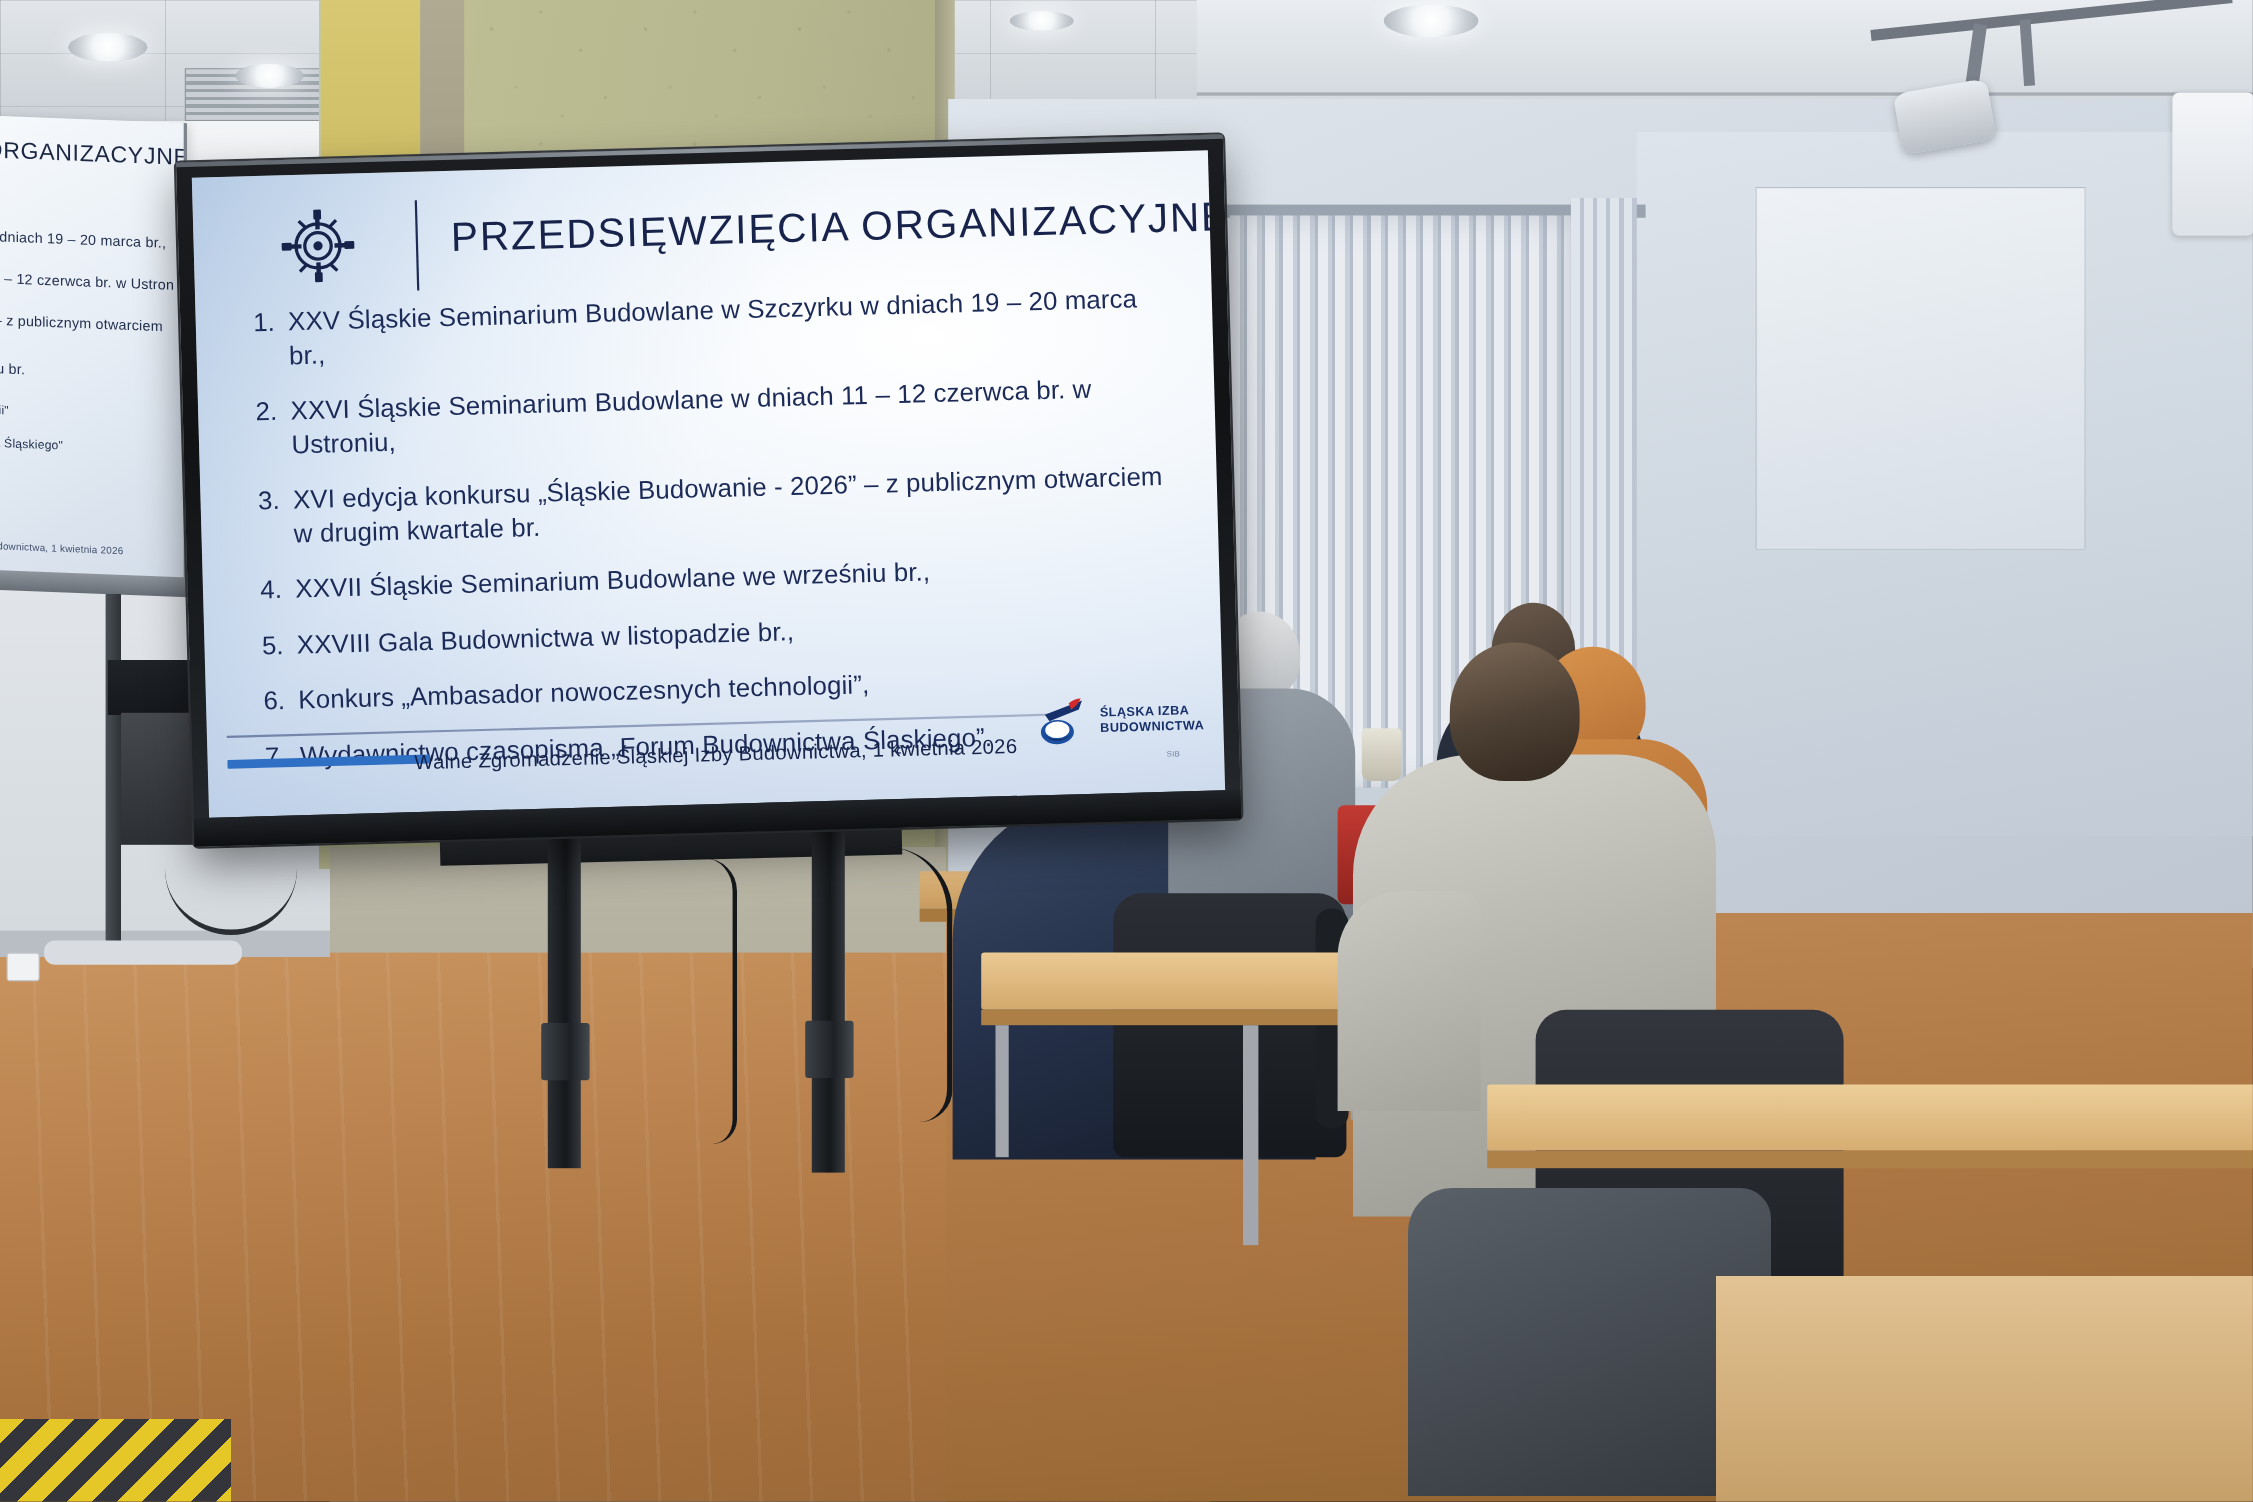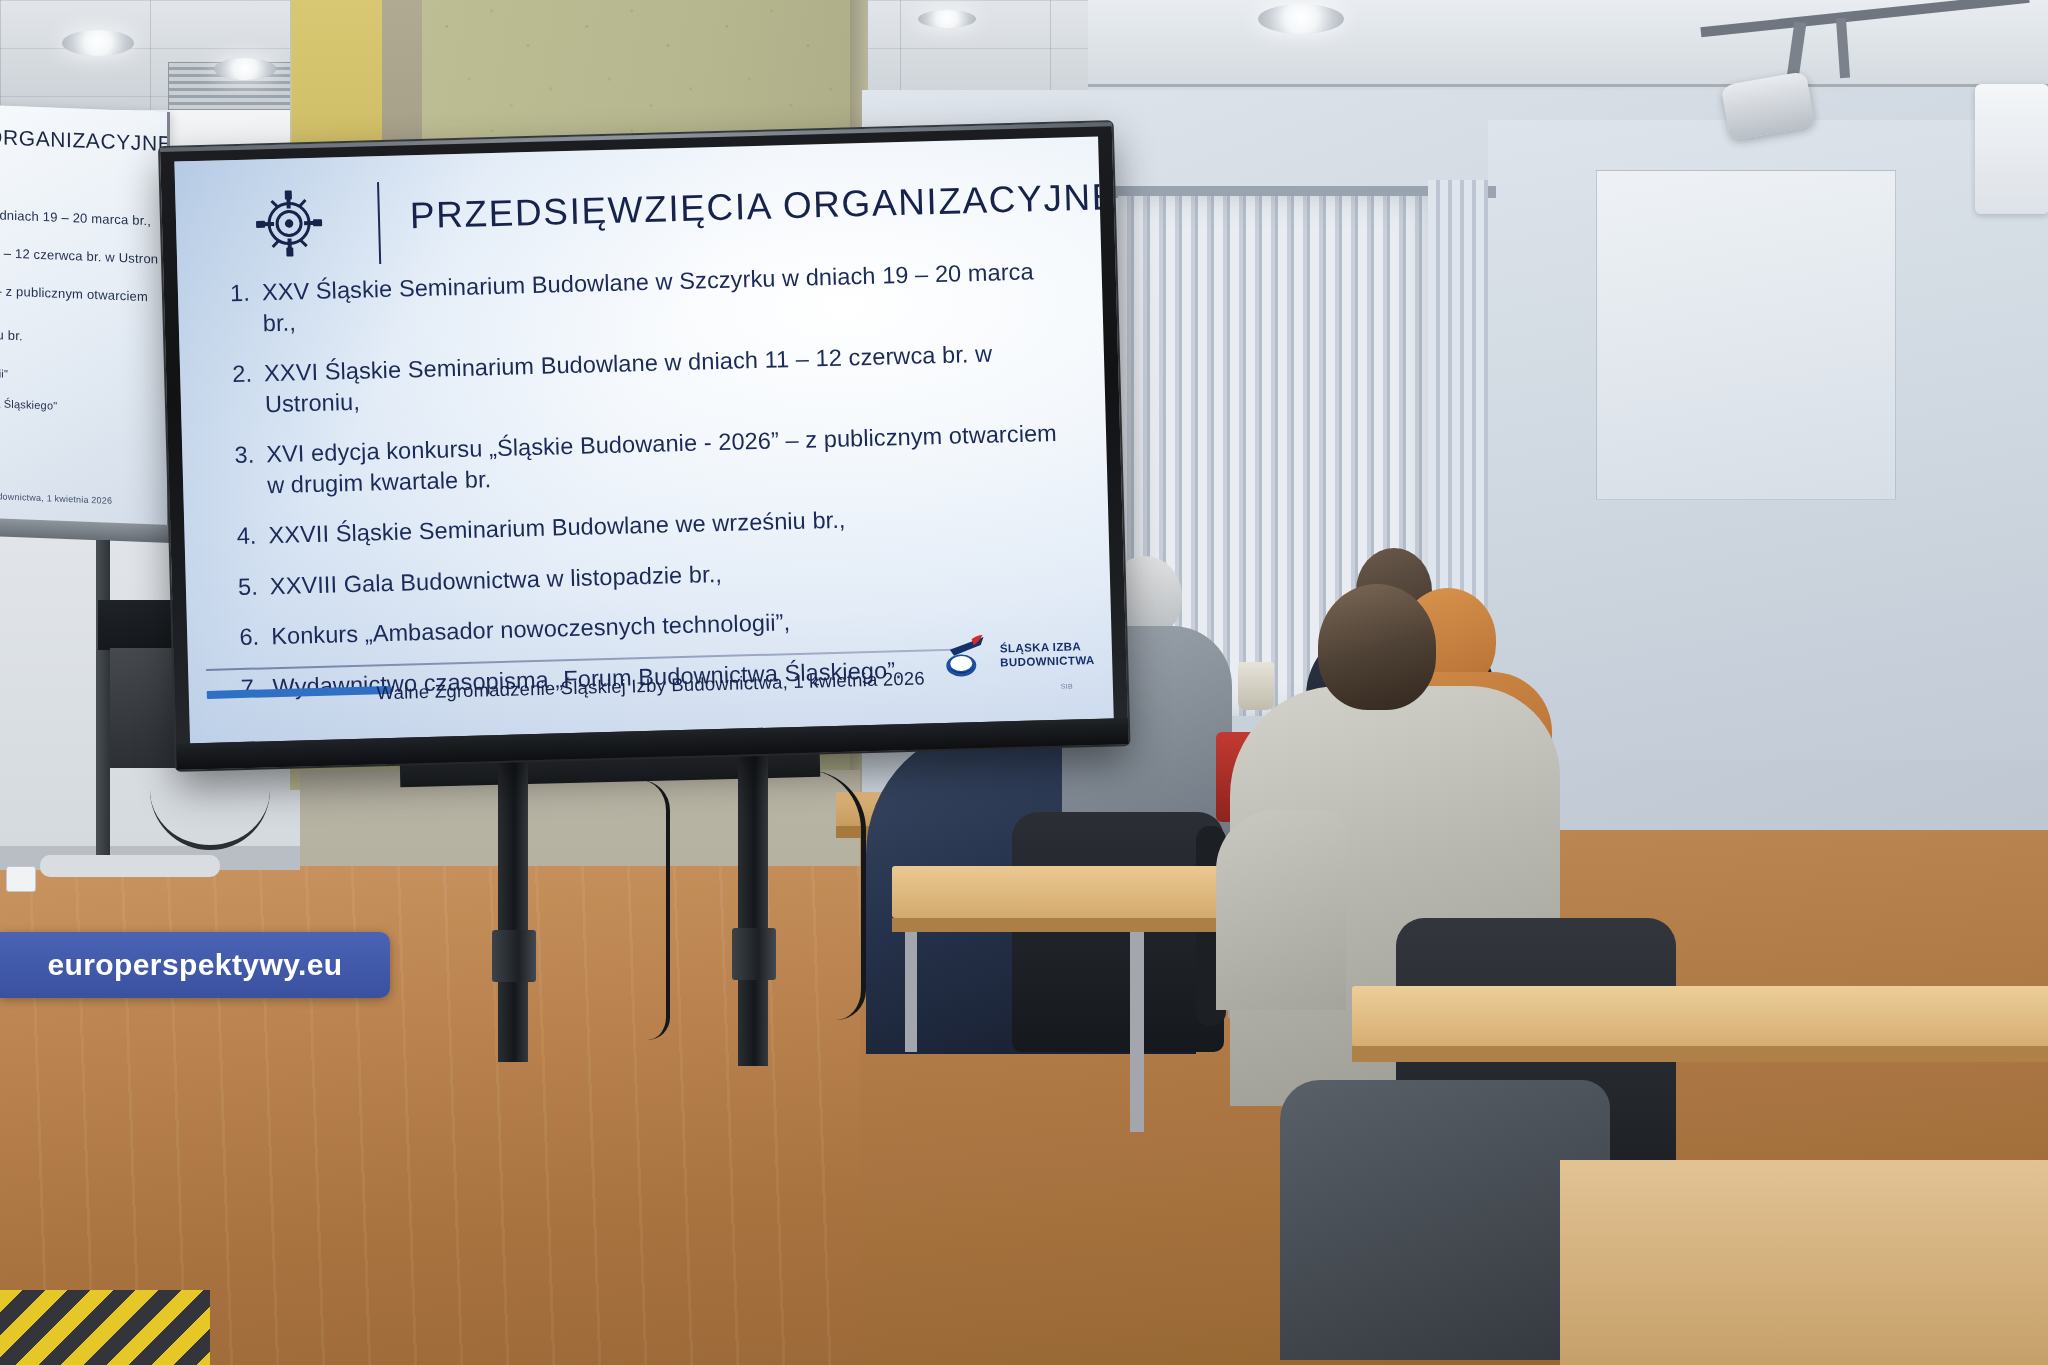--- a/index.html
+++ b/index.html
@@ -601,17 +601,14 @@
             <div class="sib-tiny">SIB</div>
           </div>
         </div>
 
       </div>
     </div>
 
     <div class="tv-chin"></div>
   </div>
 
-  <div class="watermark">
-    <span>europerspektywy.eu</span>
-  </div>
 
 </div>
 
 </body></html>

